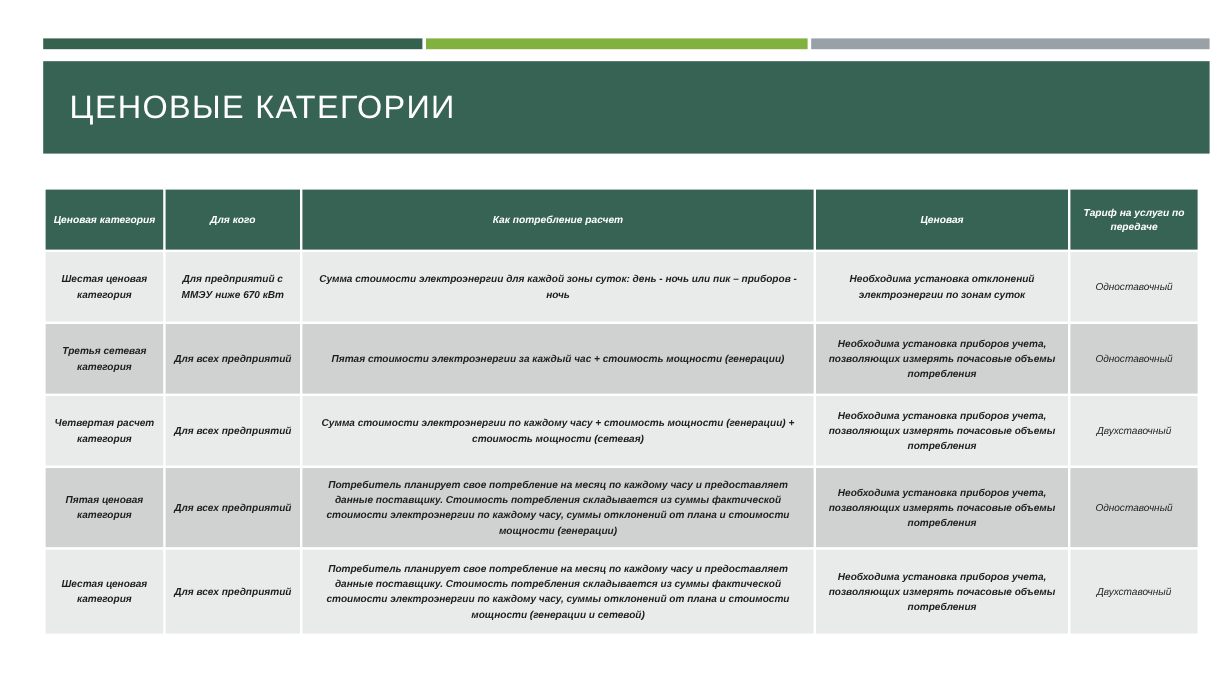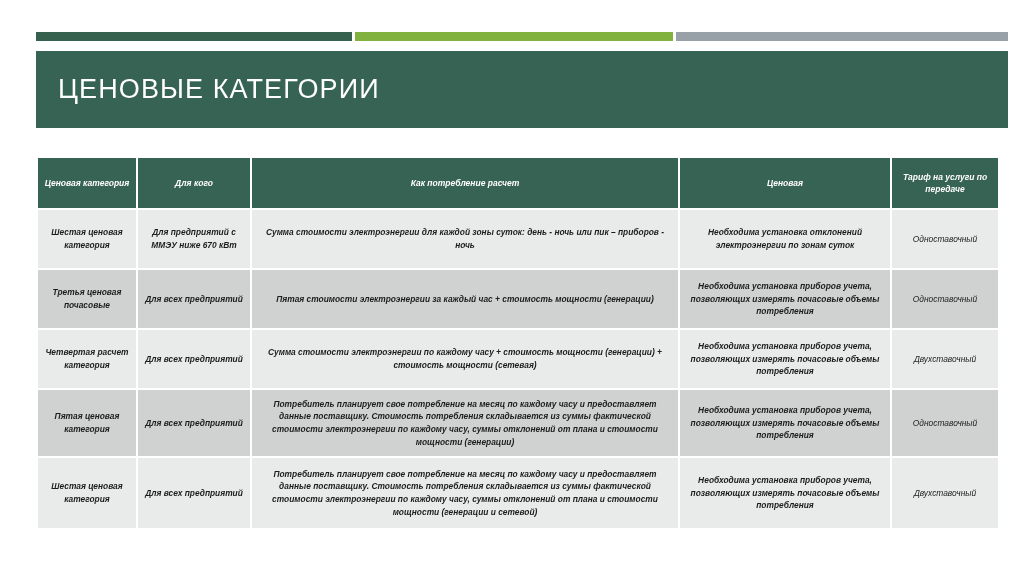--- a/index.html
+++ b/index.html
@@ -146,21 +146,21 @@
       </thead>
       <tbody>
         <tr class="row-even row-h2">
           <td class="cat-cell">Шестая ценовая категория</td>
           <td class="who-cell">Для предприятий с ММЭУ ниже 670 кВт</td>
           <td class="calc-cell">Сумма стоимости электроэнергии для каждой зоны суток: день - ночь или пик – приборов - ночь</td>
           <td class="cond-cell">Необходима установка отклонений электроэнергии по зонам суток</td>
           <td class="tariff-cell">Одноставочный</td>
         </tr>
         <tr class="row-odd row-h3">
-          <td class="cat-cell">Третья ценовая почасовые</td>
+          <td class="cat-cell">Третья сетевая категория</td>
           <td class="who-cell">Для всех предприятий</td>
           <td class="calc-cell">Пятая стоимости электроэнергии за каждый час + стоимость мощности (генерации)</td>
           <td class="cond-cell">Необходима установка приборов учета, позволяющих измерять почасовые объемы потребления</td>
           <td class="tariff-cell">Одноставочный</td>
         </tr>
         <tr class="row-even row-h4">
           <td class="cat-cell">Четвертая расчет категория</td>
           <td class="who-cell">Для всех предприятий</td>
           <td class="calc-cell">Сумма стоимости электроэнергии по каждому часу + стоимость мощности (генерации) + стоимость мощности (сетевая)</td>
           <td class="cond-cell">Необходима установка приборов учета, позволяющих измерять почасовые объемы потребления</td>

